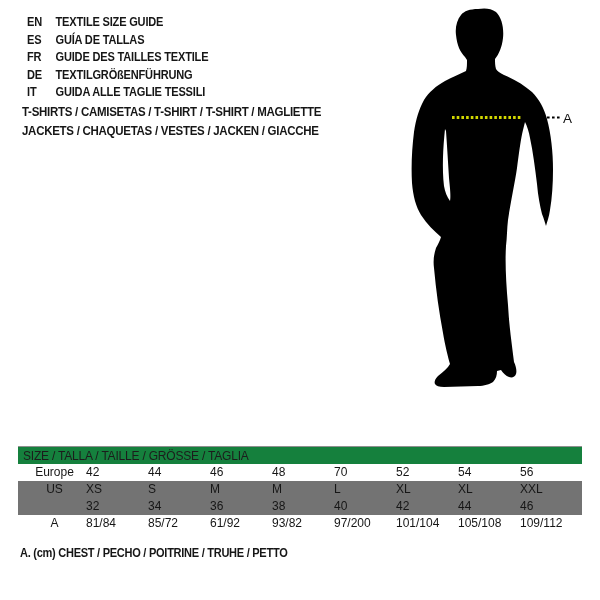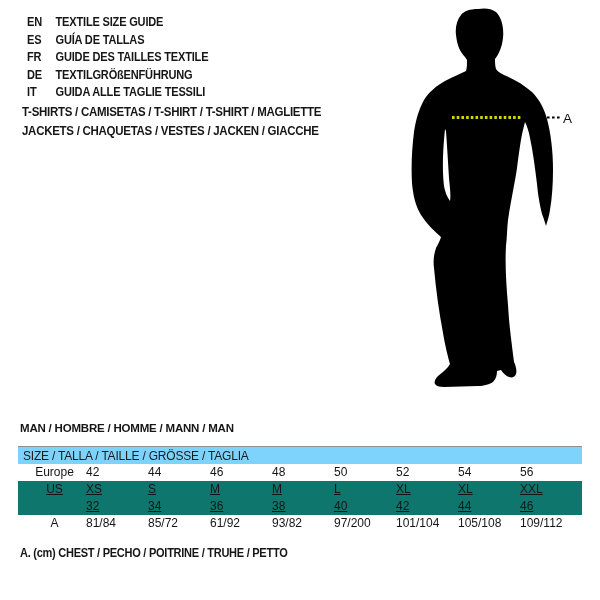--- a/index.html
+++ b/index.html
@@ -16,24 +16,24 @@
   
   .category{position:absolute;left:22px;top:103px;font-size:12.5px;font-weight:bold;
     line-height:18.5px;letter-spacing:-0.3px;}
   
   .figure{position:absolute;left:400px;top:0;width:200px;height:400px;}
   
   .man-line{position:absolute;left:20px;top:422px;font-size:11.5px;font-weight:bold;
     letter-spacing:-0.2px;}
   
   .size-table{position:absolute;left:18px;top:446px;width:564px;font-size:12px;}
-  .t-header{background:#7dd3fc;border-top:1px solid #8f8f8f;height:18px;line-height:18px;
+  .t-header{background:#15803d;border-top:1px solid #8f8f8f;height:18px;line-height:18px;
     padding-left:5px;color:#1c1c1c;letter-spacing:-0.2px;box-sizing:border-box;}
   .t-row{display:grid;grid-template-columns:68px repeat(8,1fr);height:17px;line-height:17px;}
-  .t-row.shaded{background:#0f766e;text-decoration:underline;}
+  .t-row.shaded{background:#737373;}
   .t-row .lbl{text-align:center;padding-left:5px;}
   .t-row .val{}
   
   .footnote{position:absolute;left:20px;top:546px;font-size:12px;font-weight:bold;
     letter-spacing:-0.3px;white-space:nowrap;}
 </style>
 </head>
 <body>
 
 <div id="canvas">
@@ -118,32 +118,31 @@
       M445,129
       C443,148 442,168 444,186
       C445,192 447,197 450,201
       C451,197 450,188 449,178
       C448,162 447,145 446,131 Z"></path>
     <line x1="452" y1="117.5" x2="521" y2="117.5" stroke="#d2d800" stroke-width="3.2" stroke-dasharray="2.6 2.1"></line>
     <line x1="542" y1="117.5" x2="560" y2="117.5" stroke="#000000" stroke-width="2.2" stroke-dasharray="2.6 2.4"></line>
     <text x="563" y="122.5" font-size="13.5" font-family="&quot;Liberation Sans&quot;,&quot;DejaVu Sans&quot;,sans-serif" fill="#111111">A</text>
   </svg>
 
-  <div class="man-line">MAN / HOMBRE / HOMME / MANN / MAN</div>
 
   <div class="size-table">
     <div class="t-header">SIZE / TALLA / TAILLE / GRÖSSE / TAGLIA</div>
 
     <div class="t-row">
       <span class="lbl">Europe</span>
       <span class="val">42</span>
       <span class="val">44</span>
       <span class="val">46</span>
       <span class="val">48</span>
-      <span class="val">50</span>
+      <span class="val">70</span>
       <span class="val">52</span>
       <span class="val">54</span>
       <span class="val">56</span>
     </div>
 
     <div class="t-row shaded">
       <span class="lbl">US</span>
       <span class="val">XS</span>
       <span class="val">S</span>
       <span class="val">M</span>

